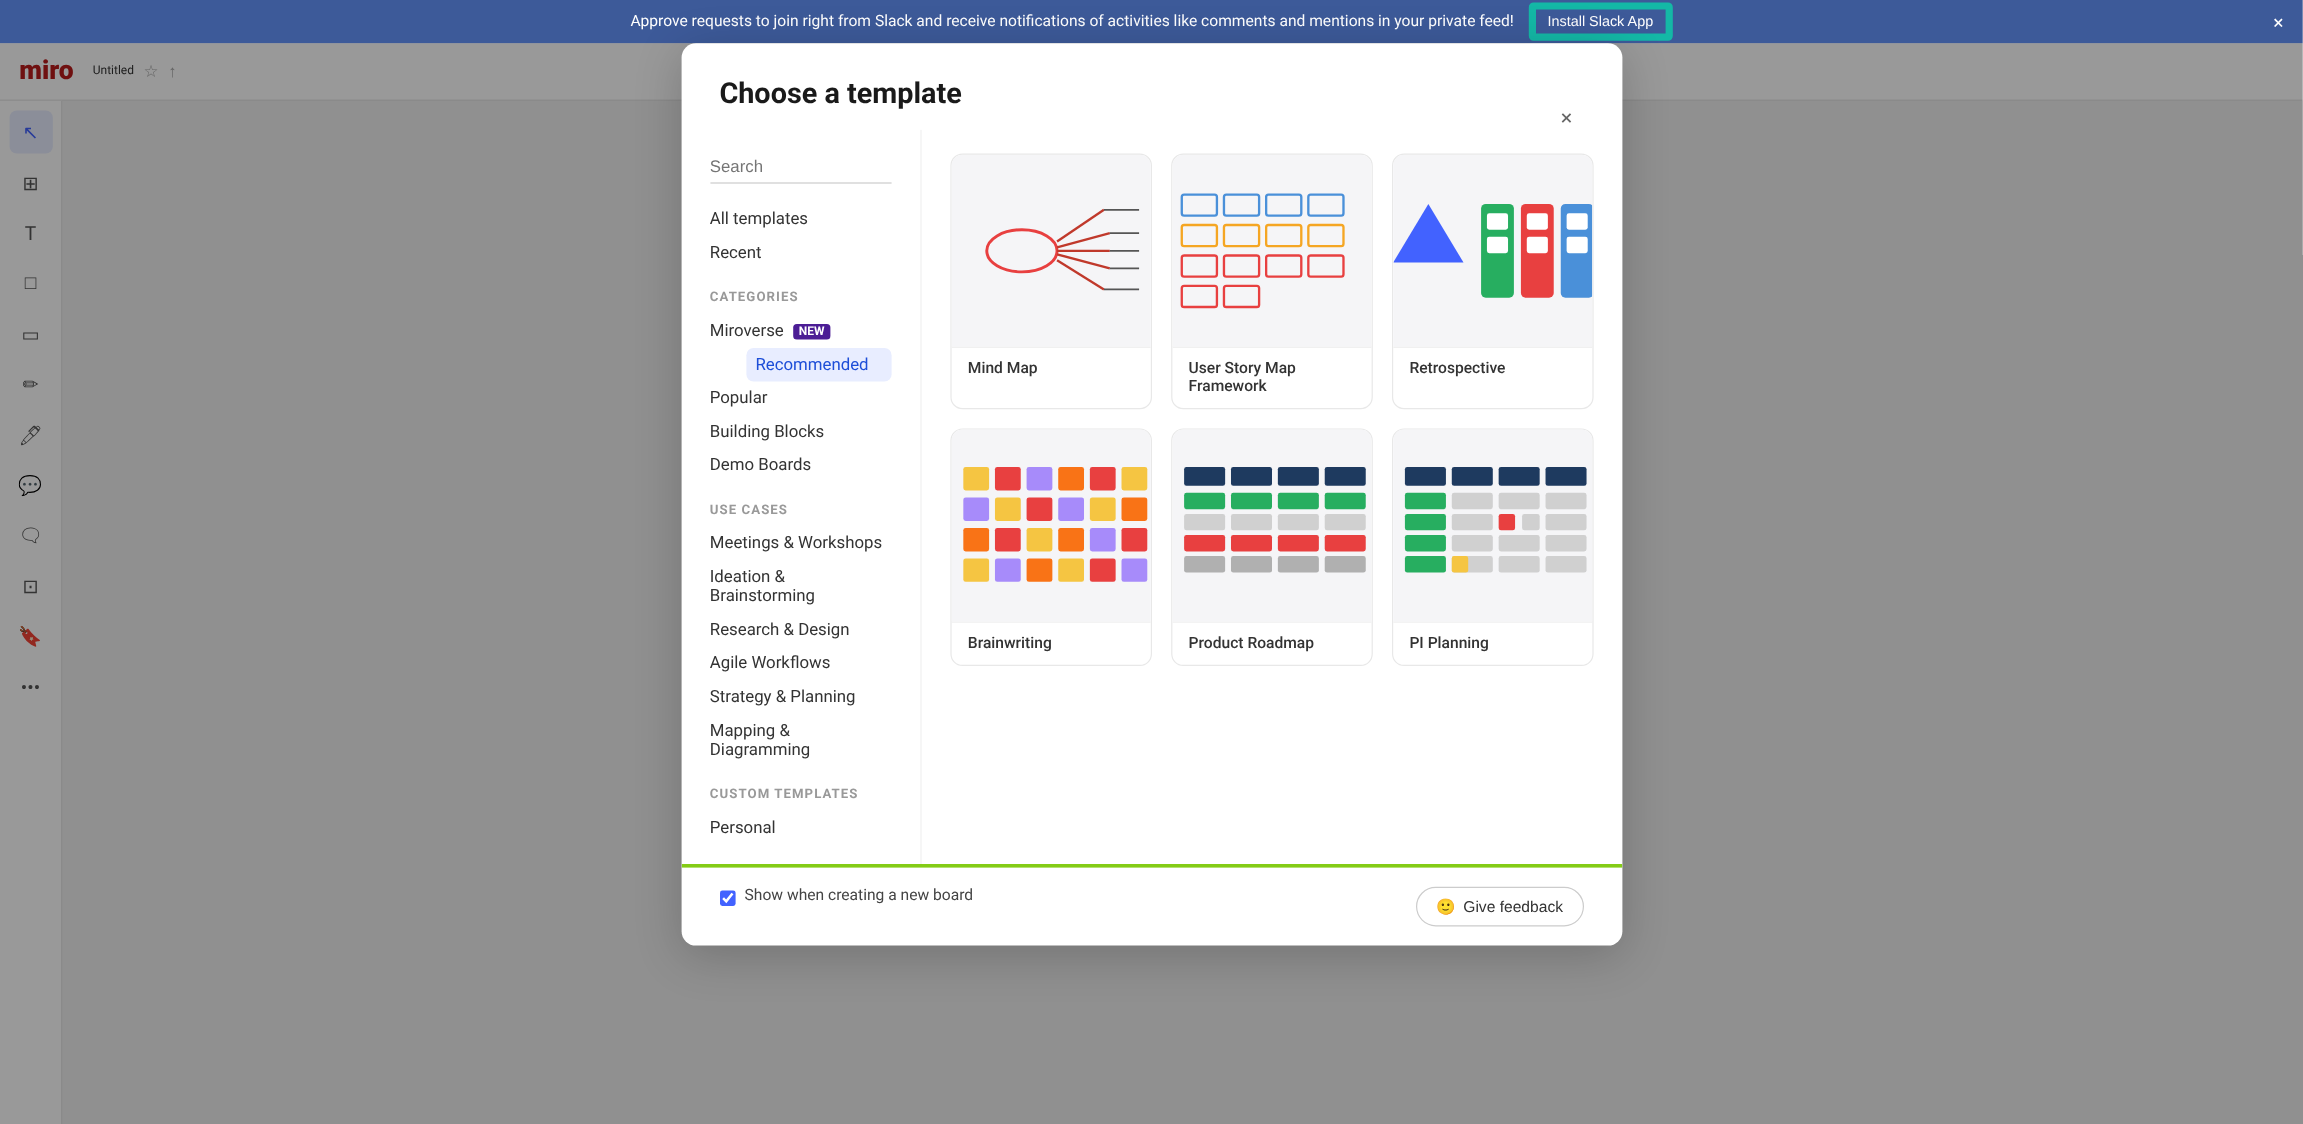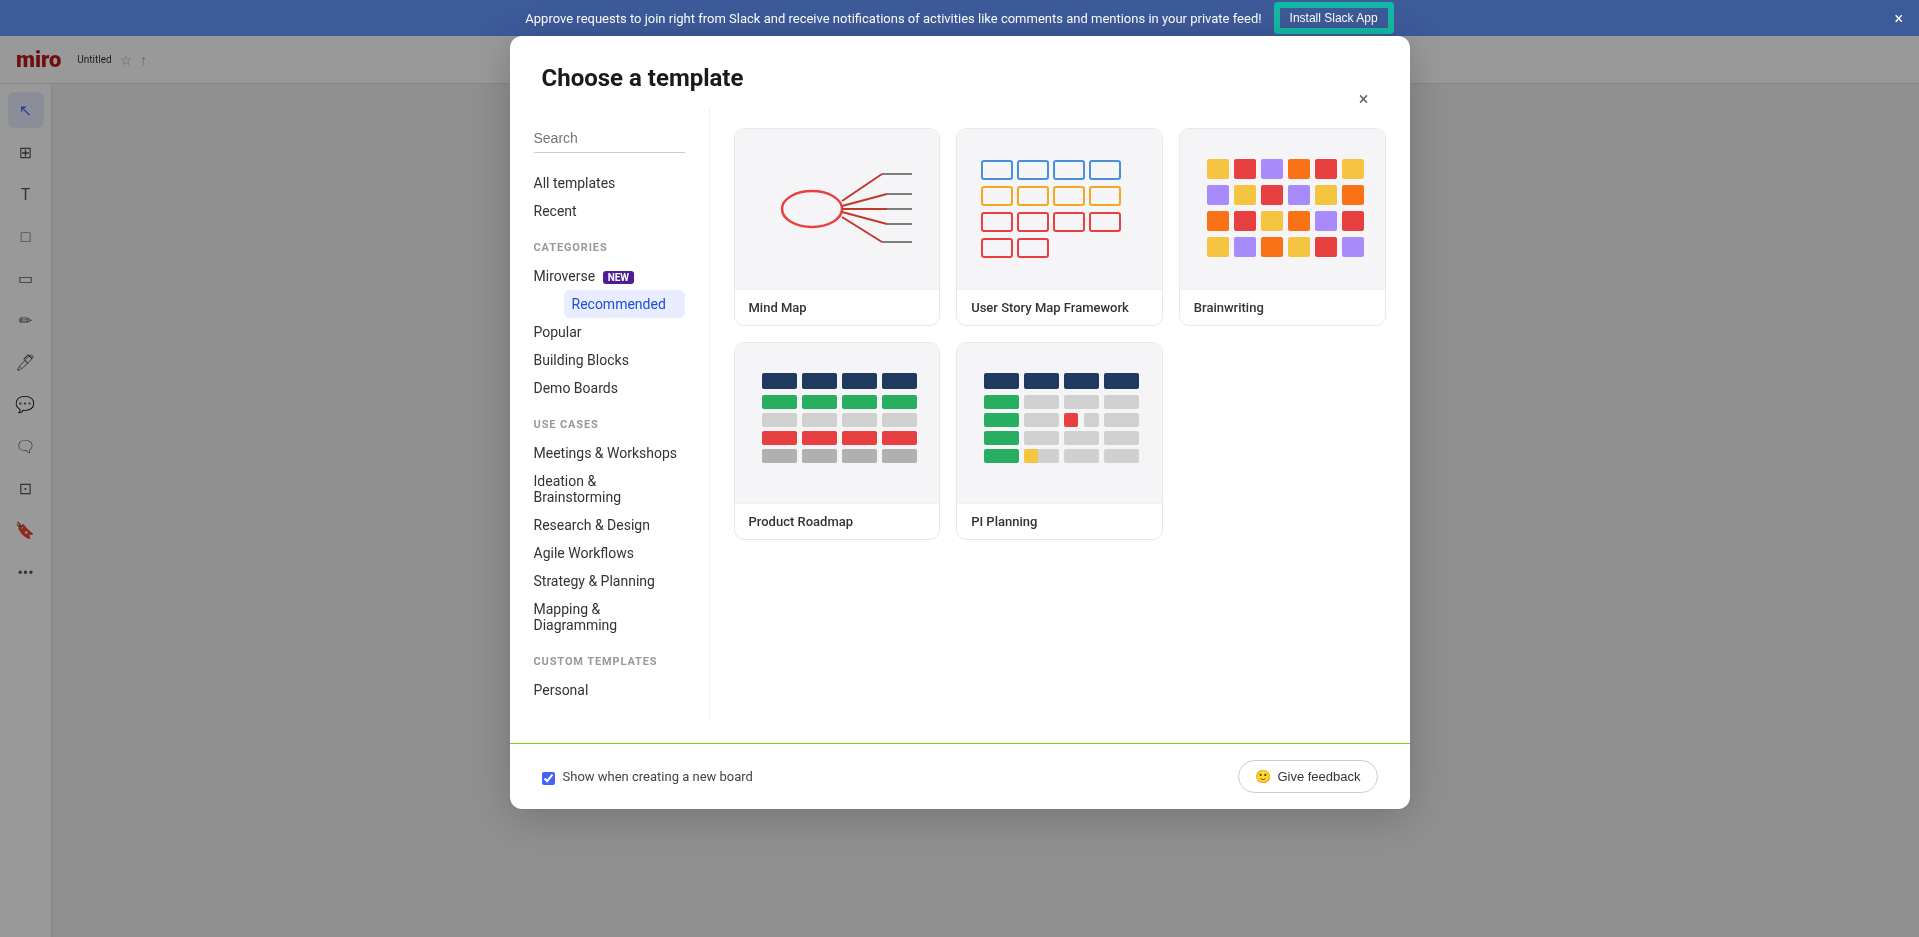--- a/index.html
+++ b/index.html
@@ -31,21 +31,21 @@
 
     
     .overlay {
       position: absolute; inset: 0; background: rgba(0,0,0,0.4); z-index: 20;
       top: 36px;
     }
 
     
     .modal {
       position: absolute; top: 36px; left: 50%; transform: translateX(-50%);
-      width: 900px; background: white; border-radius: 12px;
+      width: 784px; background: white; border-radius: 12px;
       z-index: 30; display: flex; flex-direction: column;
       max-height: 860px; overflow: hidden;
       box-shadow: 0 8px 40px rgba(0,0,0,0.2);
     }
     .modal-header {
       padding: 28px 32px 0 32px; flex-shrink: 0;
     }
     .modal-title {
       font-size: 24px; font-weight: 700; color: #1a1a1a; margin-bottom: 16px;
     }
@@ -100,22 +100,22 @@
       height: 160px; background: #f5f5f7; display: flex; align-items: center;
       justify-content: center; overflow: hidden;
     }
     .card-label {
       padding: 10px 14px; font-size: 13px; color: #333; font-weight: 500;
       border-top: 1px solid #f0f0f0;
     }
 
     
     .modal-footer {
-      padding: 16px 32px; border-top: 1px solid #84cc16; display: flex;
-      align-items: center; justify-content: space-between; flex-shrink: 0; margin-top: 23px;
+      padding: 16px 32px; border-top: 3px solid #84cc16; display: flex;
+      align-items: flex-start; justify-content: space-between; flex-shrink: 0;
     }
     .checkbox-row {
       display: flex; align-items: flex-start; gap: 8px; font-size: 13px; color: #444;
     }
     .checkbox-row input { margin-top: 3px; accent-color: #4262ff; }
     .feedback-btn {
       border: 1px solid #ccc; background: white; color: #333; padding: 8px 16px;
       border-radius: 20px; font-size: 13px; cursor: pointer; display: flex;
       align-items: center; gap: 6px;
     }
@@ -252,20 +252,40 @@
               <rect x="80" y="64" width="30" height="18" rx="2" fill="none" stroke="#e84040" stroke-width="2"></rect>
               <rect x="116" y="64" width="30" height="18" rx="2" fill="none" stroke="#e84040" stroke-width="2"></rect>
 
               <rect x="8" y="90" width="30" height="18" rx="2" fill="none" stroke="#e84040" stroke-width="2"></rect>
               <rect x="44" y="90" width="30" height="18" rx="2" fill="none" stroke="#e84040" stroke-width="2"></rect>
             </svg>
           </div>
           <div class="card-label">User Story Map Framework</div>
         </div>
 
+        <div class="template-card">
+          <div class="card-preview">
+            <svg width="170" height="120" viewBox="0 0 170 120">
+
+              <polygon points="30,20 60,70 0,70" fill="#4262ff"></polygon>
+
+              <rect x="75" y="20" width="28" height="80" rx="4" fill="#27ae60"></rect>
+              <rect x="109" y="20" width="28" height="80" rx="4" fill="#e84040"></rect>
+              <rect x="143" y="20" width="28" height="80" rx="4" fill="#4a90d9"></rect>
+
+              <rect x="80" y="28" width="18" height="14" rx="2" fill="white"></rect>
+              <rect x="114" y="28" width="18" height="14" rx="2" fill="white"></rect>
+              <rect x="148" y="28" width="18" height="14" rx="2" fill="white"></rect>
+              <rect x="80" y="48" width="18" height="14" rx="2" fill="white"></rect>
+              <rect x="114" y="48" width="18" height="14" rx="2" fill="white"></rect>
+              <rect x="148" y="48" width="18" height="14" rx="2" fill="white"></rect>
+            </svg>
+          </div>
+          <div class="card-label">Retrospective</div>
+        </div>
 
         <div class="template-card">
           <div class="card-preview">
             <svg width="170" height="120" viewBox="0 0 170 120">
 
               <rect x="10" y="10" width="22" height="20" rx="2" fill="#f5c542"></rect>
               <rect x="37" y="10" width="22" height="20" rx="2" fill="#e84040"></rect>
               <rect x="64" y="10" width="22" height="20" rx="2" fill="#a78bfa"></rect>
               <rect x="91" y="10" width="22" height="20" rx="2" fill="#f97316"></rect>
               <rect x="118" y="10" width="22" height="20" rx="2" fill="#e84040"></rect>

